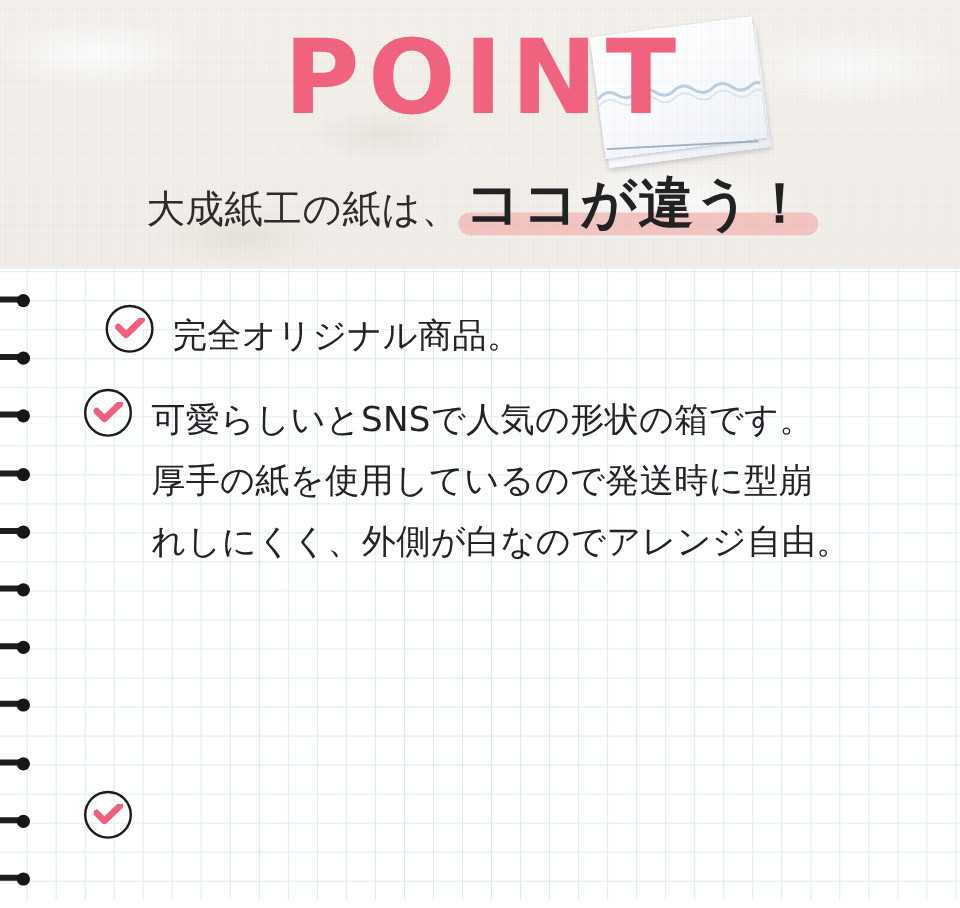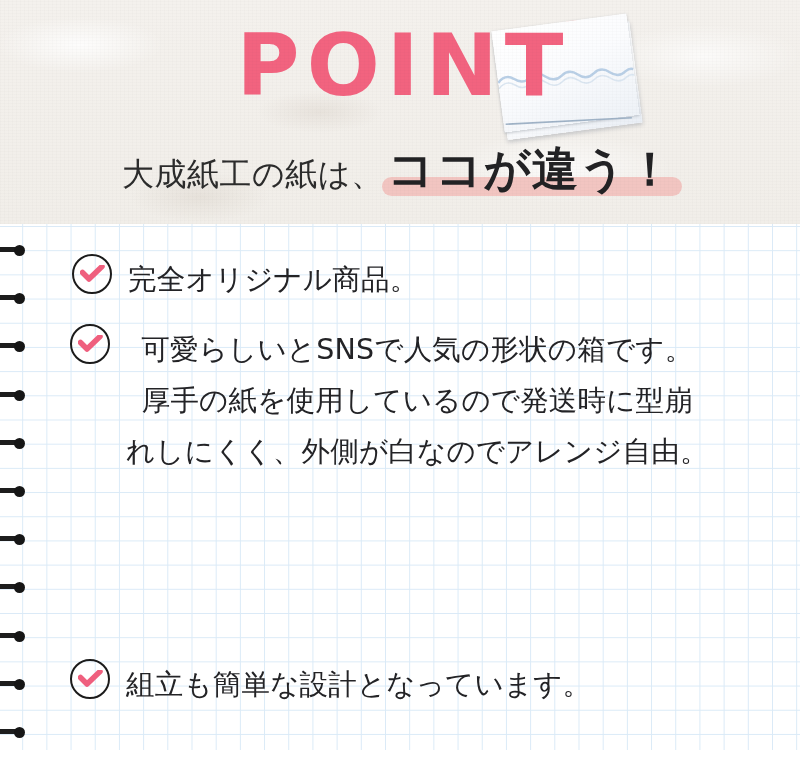--- a/index.html
+++ b/index.html
@@ -216,44 +216,43 @@
         <div class="bar"></div>
         <div class="knob"></div>
       </div>
       <div class="ring" style="top: 504px;">
         <div class="bar"></div>
         <div class="knob"></div>
       </div>
     </div>
 
   <div class="list" id="list">
-      <div class="item" style="top: 30px; left: 72px;">
+      <div class="item" style="top: 30px; left: 88px;">
         <div class="check">
           <div class="circ"></div>
           <svg width="25" height="18" viewBox="0 0 25 18">
             <path d="M2.5 7.5 L9 14 L22 1.5" fill="none" stroke="#ef5f7e" stroke-width="5.5" stroke-linecap="round" stroke-linejoin="round"></path>
           </svg>
         </div>
         <div class="item-text">完全オリジナル商品。</div>
       </div>
-      <div class="item" style="top: 100px; left: 70px; text-align: center;">
+      <div class="item" style="top: 100px; left: 70px;">
         <div class="check">
           <div class="circ"></div>
           <svg width="25" height="18" viewBox="0 0 25 18">
             <path d="M2.5 7.5 L9 14 L22 1.5" fill="none" stroke="#ef5f7e" stroke-width="5.5" stroke-linecap="round" stroke-linejoin="round"></path>
           </svg>
         </div>
         <div class="item-text">可愛らしいとSNSで人気の形状の箱です。
 厚手の紙を使用しているので発送時に型崩
 れしにくく、外側が白なのでアレンジ自由。</div>
       </div>
       <div class="item" style="top: 435px; left: 70px;">
         <div class="check">
           <div class="circ"></div>
           <svg width="25" height="18" viewBox="0 0 25 18">
             <path d="M2.5 7.5 L9 14 L22 1.5" fill="none" stroke="#ef5f7e" stroke-width="5.5" stroke-linecap="round" stroke-linejoin="round"></path>
           </svg>
         </div>
-        <div class="item-text">組立も簡単な設計となっています。</div>
       </div>
     </div>
 
 </div>
 
 </body></html>

